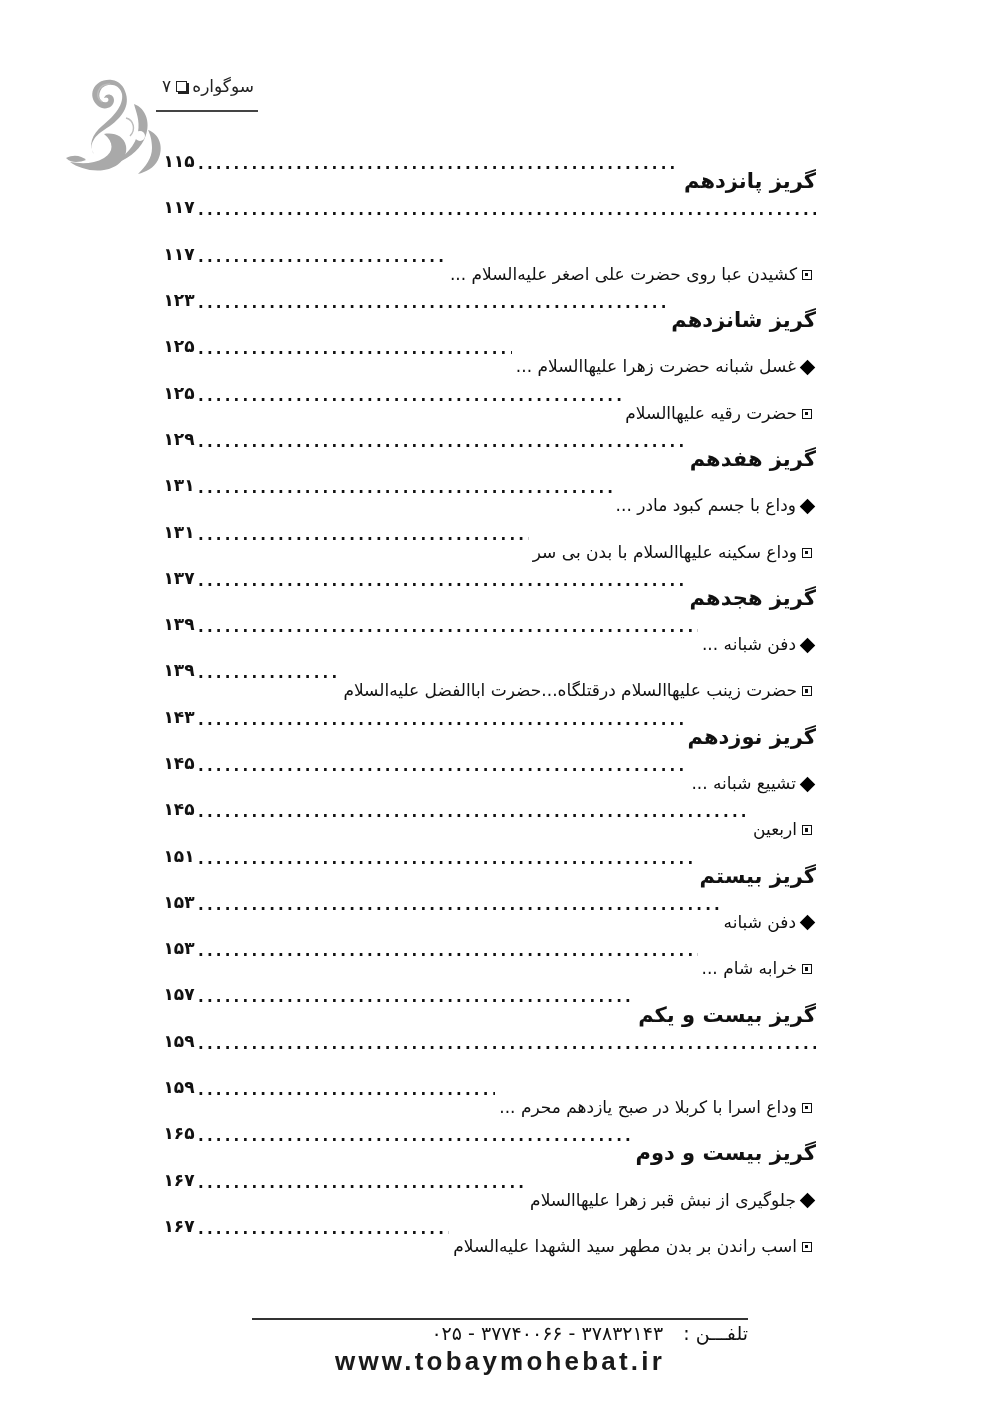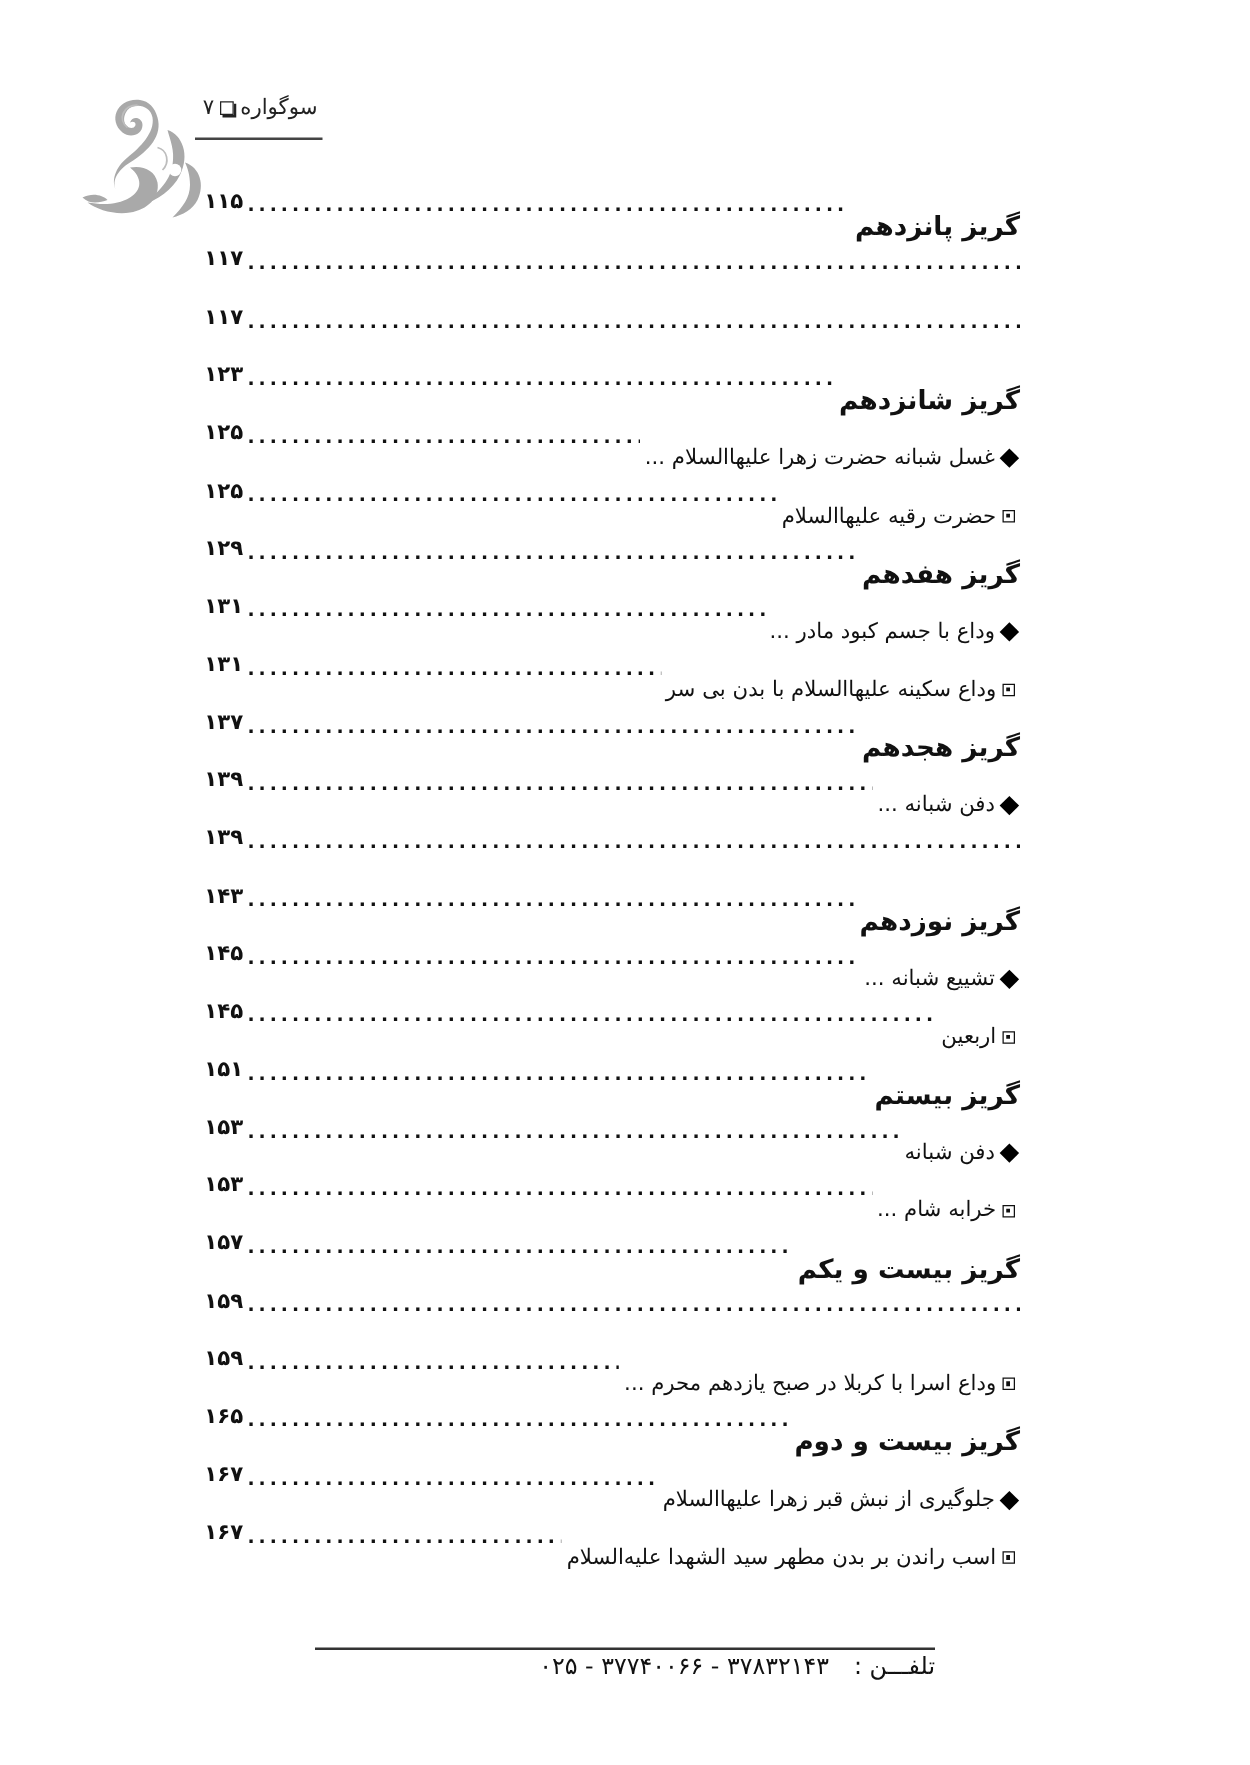--- a/index.html
+++ b/index.html
@@ -109,20 +109,21 @@
     <div class="row chapter">
       <span class="label"><span>گریز پانزدهم</span></span>
       <span class="dots">............................................................................</span>
       <span class="page">۱۱۵</span>
     </div>
     <div class="row item">
       <span class="dots">............................................................................</span>
       <span class="page">۱۱۷</span>
     </div>
     <div class="row item">
+      <span class="label"><span class="bullet-square"></span><span>کشیدن عبا روی حضرت علی اصغر علیه‌السلام ...</span></span>
       <span class="dots">............................................................................</span>
       <span class="page">۱۱۷</span>
     </div>
     <div class="row chapter">
       <span class="label"><span>گریز شانزدهم</span></span>
       <span class="dots">............................................................................</span>
       <span class="page">۱۲۳</span>
     </div>
     <div class="row item">
       <span class="label"><span class="bullet-diamond"></span><span>غسل شبانه حضرت زهرا علیهاالسلام ...</span></span>
@@ -153,20 +154,21 @@
       <span class="label"><span>گریز هجدهم</span></span>
       <span class="dots">............................................................................</span>
       <span class="page">۱۳۷</span>
     </div>
     <div class="row item">
       <span class="label"><span class="bullet-diamond"></span><span>دفن شبانه ...</span></span>
       <span class="dots">............................................................................</span>
       <span class="page">۱۳۹</span>
     </div>
     <div class="row item">
+      <span class="label"><span class="bullet-square"></span><span>حضرت زینب علیهاالسلام درقتلگاه...حضرت اباالفضل علیه‌السلام</span></span>
       <span class="dots">............................................................................</span>
       <span class="page">۱۳۹</span>
     </div>
     <div class="row chapter">
       <span class="label"><span>گریز نوزدهم</span></span>
       <span class="dots">............................................................................</span>
       <span class="page">۱۴۳</span>
     </div>
     <div class="row item">
       <span class="label"><span class="bullet-diamond"></span><span>تشییع شبانه ...</span></span>
@@ -223,13 +225,14 @@
       <span class="page">۱۶۷</span>
     </div>
   </div>
 
 <div class="footer">
   <div class="rule"></div>
   <div class="phone">
     <span class="label">تلفـــن :</span>
     <span>۳۷۸۳۲۱۴۳ - ۳۷۷۴۰۰۶۶ - ۰۲۵</span>
   </div>
+  <div class="web">www.tobaymohebat.ir</div>
 </div>
 
 </body></html>

